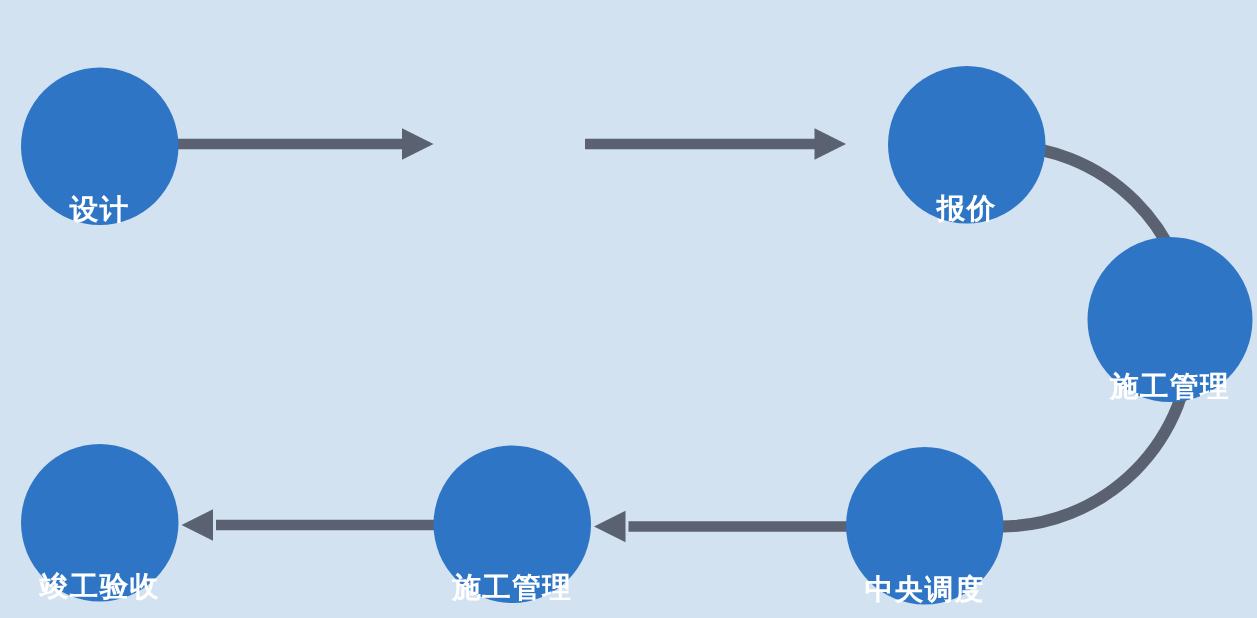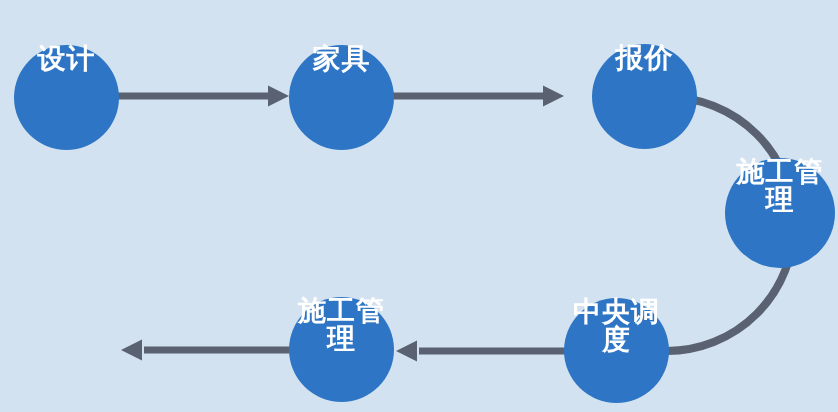--- a/index.html
+++ b/index.html
@@ -38,23 +38,23 @@
     stroke: none;
   }
   .node {
     position: absolute;
     width: 105px;
     height: 105px;
     border-radius: 50%;
     background: var(--color-node, #2e76c5);
     color: var(--color-node_text, #ffffff);
     display: flex;
-    align-items: flex-start;
+    align-items: flex-end;
     justify-content: center;
-    font-size: 28px;
+    font-size: 19px;
     font-weight: bold;
     letter-spacing: 1px;
     text-align: center;
     line-height: 1;
     user-select: none;
   }
   .pos-design                { left: 14px;  top: 45px;  }
   .pos-furniture             { left: 289px; top: 45px;  }
   .pos-quotation             { left: 592px; top: 44px;  }
   .pos-sign-contract         { left: 725px; top: 158px; width: 110px; height: 110px; }
@@ -89,34 +89,34 @@
     <g>
       <line class="connector-line" x1="293" y1="350" x2="144" y2="350"></line>
       <polygon class="connector-head" points="142,339.5 121,350 142,360.5"></polygon>
     </g>
   </svg>
 
   <div class="node pos-design">
     <span>设计</span>
   </div>
 
-  <div class="node pos-furniture">
-    <span>家具</span>
-  </div>
 
   <div class="node pos-quotation">
     <span>报价</span>
   </div>
 
   <div class="node pos-sign-contract">
     <span>施工管理</span>
   </div>
 
   <div class="node pos-central-dispatch">
     <span>中央调度</span>
   </div>
 
   <div class="node pos-construction-management">
     <span>施工管理</span>
   </div>
 
+  <div class="node pos-completion-acceptance">
+    <span>竣工验收</span>
+  </div>
 
 </div>
 
 </body></html>

